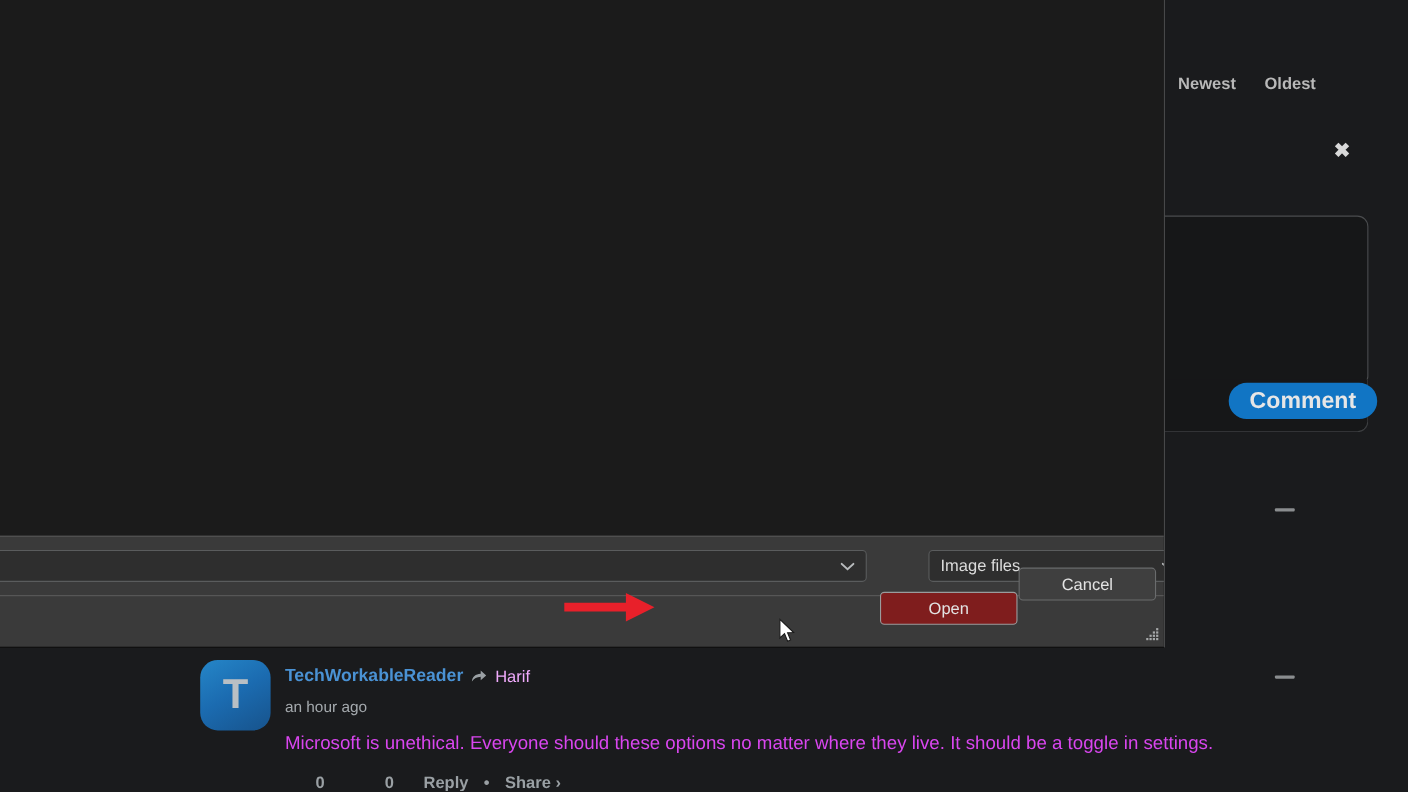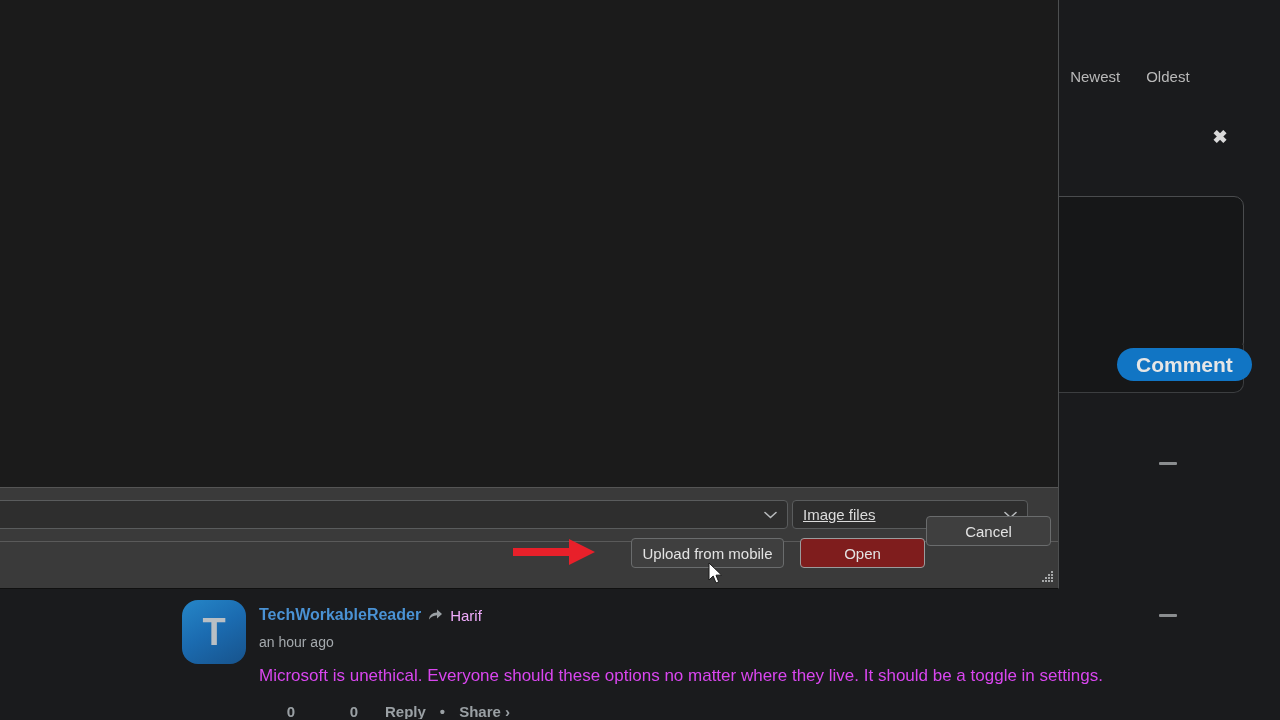--- a/index.html
+++ b/index.html
@@ -32,21 +32,21 @@
   }
 
   .sort-bar {
     position: absolute;
     left: 1040px;
     top: 68px;
     display: flex;
     align-items: center;
     gap: 26px;
     font-size: 15px;
-    font-weight: normal;
+    font-weight: bold;
     white-space: nowrap;
   }
   .sort-opt {
     color: #b9b9b9;
   }
   .sort-opt.active {
     color: #3d86c8;
   }
 
   .close-x {
@@ -257,25 +257,24 @@
     font-size: 12px;
     line-height: 1;
   }
   .combo-name {
     left: -8px;
     top: 500px;
     width: 796px;
     height: 29px;
   }
   .combo-filter {
-    left: 792px;
+    left: 844px;
     top: 500px;
     width: 236px;
     height: 29px;
-    text-decoration: underline;
   }
 
   .btn {
     position: absolute;
     background: #3f3f3f;
     border: 1px solid #6a6c6d;
     border-radius: 4px;
     color: #e3e3e3;
     font-size: 15px;
     display: flex;
@@ -407,21 +406,20 @@
 
   <div class="combo combo-filter">
     <span>Image files</span>
     <span class="chev">
       <svg width="13" height="8" viewBox="0 0 13 8">
           <path d="M1 1.5L6.5 6.5 12 1.5" stroke="#b8bbbd" stroke-width="1.6" fill="none" stroke-linecap="round"></path>
         </svg>
     </span>
   </div>
 
-  <div class="btn btn-upload">Upload from mobile</div>
   <div class="btn btn-open">Open</div>
   <div class="btn btn-cancel">Cancel</div>
 
   <div class="grip">
     <i style="left:9px;top:0;"></i>
     <i style="left:6px;top:3px;"></i>
       <i style="left:9px;top:3px;"></i>
     <i style="left:3px;top:6px;"></i>
       <i style="left:6px;top:6px;"></i>
       <i style="left:9px;top:6px;"></i>

